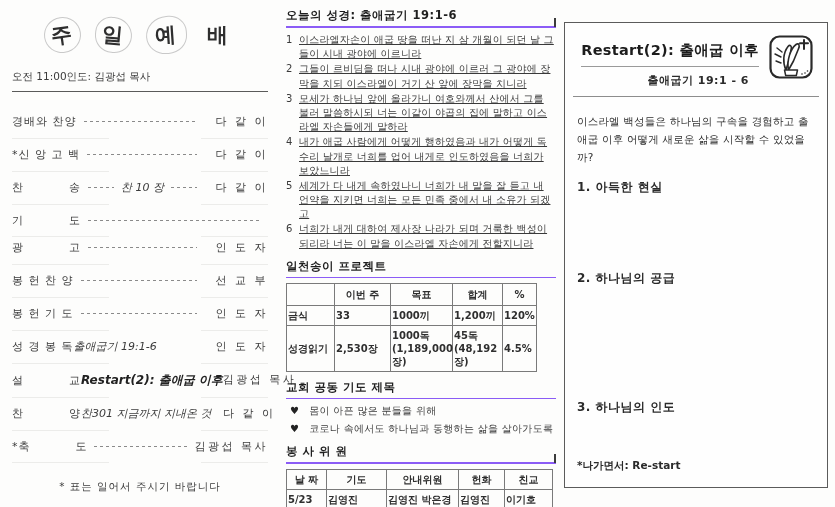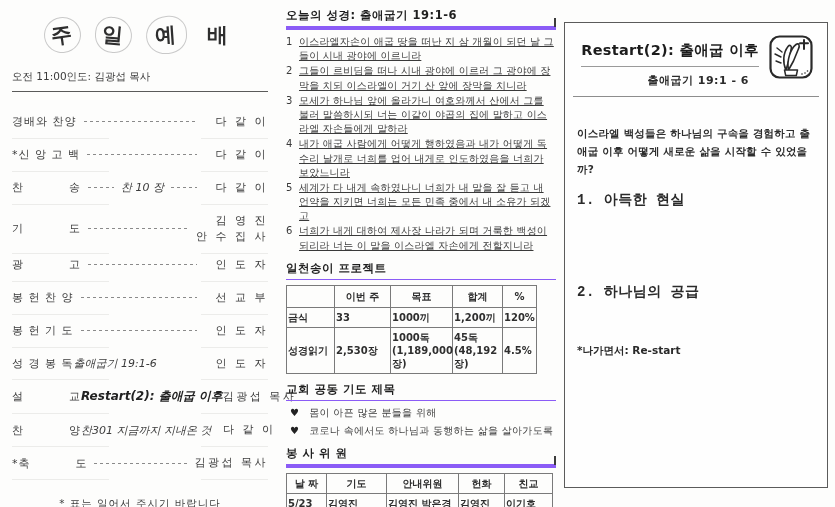--- a/index.html
+++ b/index.html
@@ -32,21 +32,21 @@
   .o-mid.center { flex:1; }
   .o-mid.bold { font-weight:700; font-size:12px; color:#222; }
   .o-right { white-space:pre-line; text-align:right; letter-spacing:2.5px;
     min-width:64px; flex:none; line-height:1.45; }
   .o-row.tall { margin-bottom:12px; }
   .footnote { text-align:center; font-size:10.5px; margin-top:26px; letter-spacing:1px; }
 
   
   .col-mid { position:absolute; left:286px; top:8px; width:270px; }
   .m-heading { font-weight:700; font-size:11.5px; color:#1f1f1f;
-    border-bottom:4px solid #8b5cf6; padding-bottom:3px; position:relative;
+    border-bottom:2px solid #8b5cf6; padding-bottom:3px; position:relative;
     margin-bottom:5px; letter-spacing:.5px; }
   .m-heading.tick::after { content:""; position:absolute; right:0; bottom:-1px;
     height:9px; border-right:2px solid #3c3c3c; }
   .m-heading.thin { border-bottom-width:1.5px; }
   .verse { display:flex; font-size:10px; line-height:1.42; color:#3a3a3a;
     margin-bottom:1px; letter-spacing:.2px; }
   .v-num { width:13px; flex:none; }
   .v-text { flex:1;text-decoration:underline; }
   .sec-gap { margin-top:8px; }
   table { border-collapse:collapse; width:100%; table-layout:fixed; }
@@ -72,23 +72,23 @@
     border:1.5px solid #5b5b5b; background:#fefefe; padding:10px 12px 10px 12px; }
   .r-header { display:flex; align-items:flex-start; }
   .r-head-text { flex:1; padding-top:8px; }
   .r-title { display:block; text-align:center; font-weight:700; font-size:14.5px;
     color:#1c1c1c; padding-bottom:6px; border-bottom:1px solid #9a9a9a;
     margin:0 4px; letter-spacing:.3px; }
   .r-subtitle { display:block; text-align:right; font-weight:700; font-size:11px;
     color:#2b2b2b; padding:6px 14px 0 0; letter-spacing:.5px; }
   .r-icon { flex:none; width:48px; height:48px; margin-left:4px; }
   .r-hr { border-bottom:1px solid #8d8d8d; margin:8px -4px 0; }
-  .r-intro { font-size:10.5px; font-weight:700; line-height:1.7; color:#2e2e2e;
-    margin-top:28px; letter-spacing:.2px; }
-  .r-point { font-size:14px; font-weight:600; color:#2a2a2a; letter-spacing:.5px;font-family:Liberation Mono, monospace; }
+  .r-intro { font-size:10.5px; font-weight:400; line-height:1.7; color:#2e2e2e;
+    margin-top:16px; letter-spacing:.2px; }
+  .r-point { font-size:12px; font-weight:600; color:#2a2a2a; letter-spacing:.5px; }
   .p1 { margin-top:12px; } .p2 { margin-top:74px; } .p3 { margin-top:112px; }
   .r-outro { font-size:10.5px; font-weight:700; color:#2a2a2a; margin-top:43px; }
 </style>
 </head>
 <body>
 
 <div class="page">
 
   <div class="col-left">
     <div class="w-title">
@@ -112,22 +112,20 @@
     <div class="o-row">
       <span class="o-label">찬          송</span>
       <span class="o-dash"></span>
       <span class="o-mid">찬 10 장</span>
       <span class="o-dash"></span>
       <span class="o-right">다 같 이</span>
     </div>
     <div class="o-row tall">
       <span class="o-label">기          도</span>
       <span class="o-dash"></span>
-      <span class="o-right">김 영 진
-안 수 집 사</span>
     </div>
     <div class="o-row">
       <span class="o-label">광          고</span>
       <span class="o-dash"></span>
       <span class="o-right">인 도 자</span>
     </div>
     <div class="o-row">
       <span class="o-label">봉 헌 찬 양</span>
       <span class="o-dash"></span>
       <span class="o-right">선 교 부</span>
@@ -281,18 +279,19 @@
           <circle cx="38" cy="40" r=".8" fill="#2a2a2a"></circle>
           <circle cx="40.5" cy="38" r=".8" fill="#2a2a2a"></circle>
       </svg>
     </div>
     <div class="r-hr"></div>
 
     <div class="r-intro">이스라엘 백성들은 하나님의 구속을 경험하고 출애굽 이후 어떻게 새로운 삶을 시작할 수 있었을까?</div>
 
     <div class="r-point p1">1. 아득한 현실</div>
     <div class="r-point p2">2. 하나님의 공급</div>
+    <div class="r-point p3">3. 하나님의 인도</div>
 
     <div class="r-outro">*나가면서: Re-start</div>
 
   </div>
 
 </div>
 
 </body></html>

